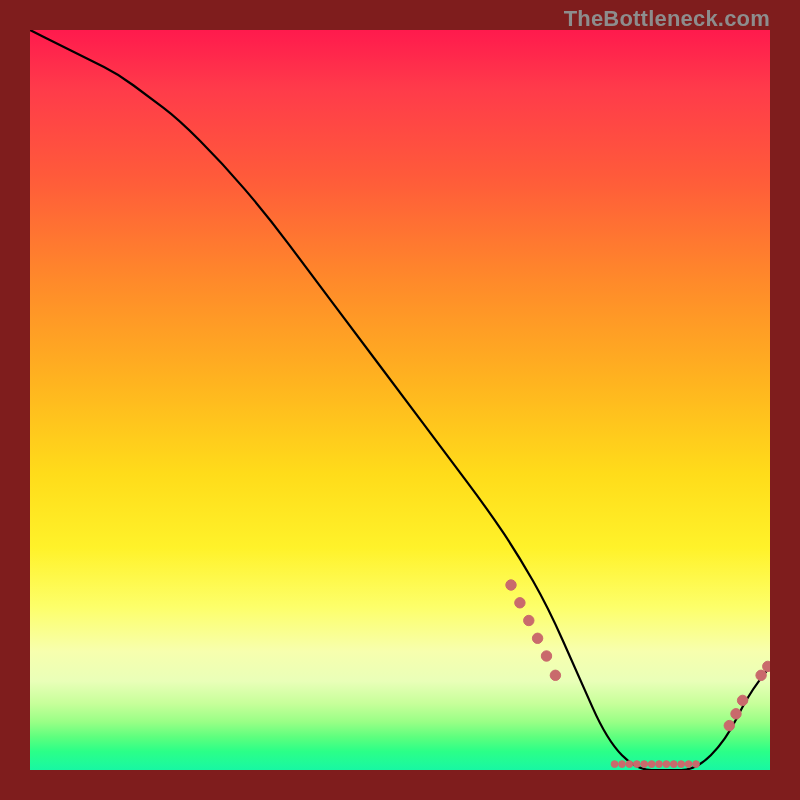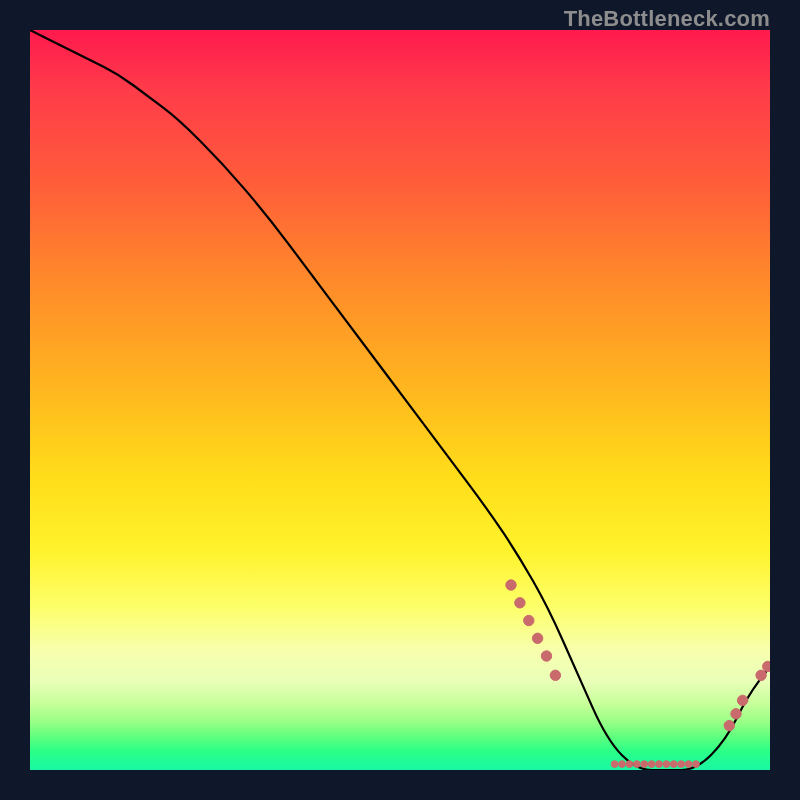--- a/index.html
+++ b/index.html
@@ -8,21 +8,21 @@
     width: 800px;
     height: 800px;
     background: #000;
     overflow: hidden;
     font-family: Arial, Helvetica, sans-serif;
   }
   .frame {
     position: relative;
     width: 800px;
     height: 800px;
-    background: #0f172a;
+    background: #7f1d1d;
     text-decoration: underline;
   }
   .plot-area {
     position: absolute;
     left: 30px;
     top: 30px;
     width: 740px;
     height: 740px;
     
     background: linear-gradient(

